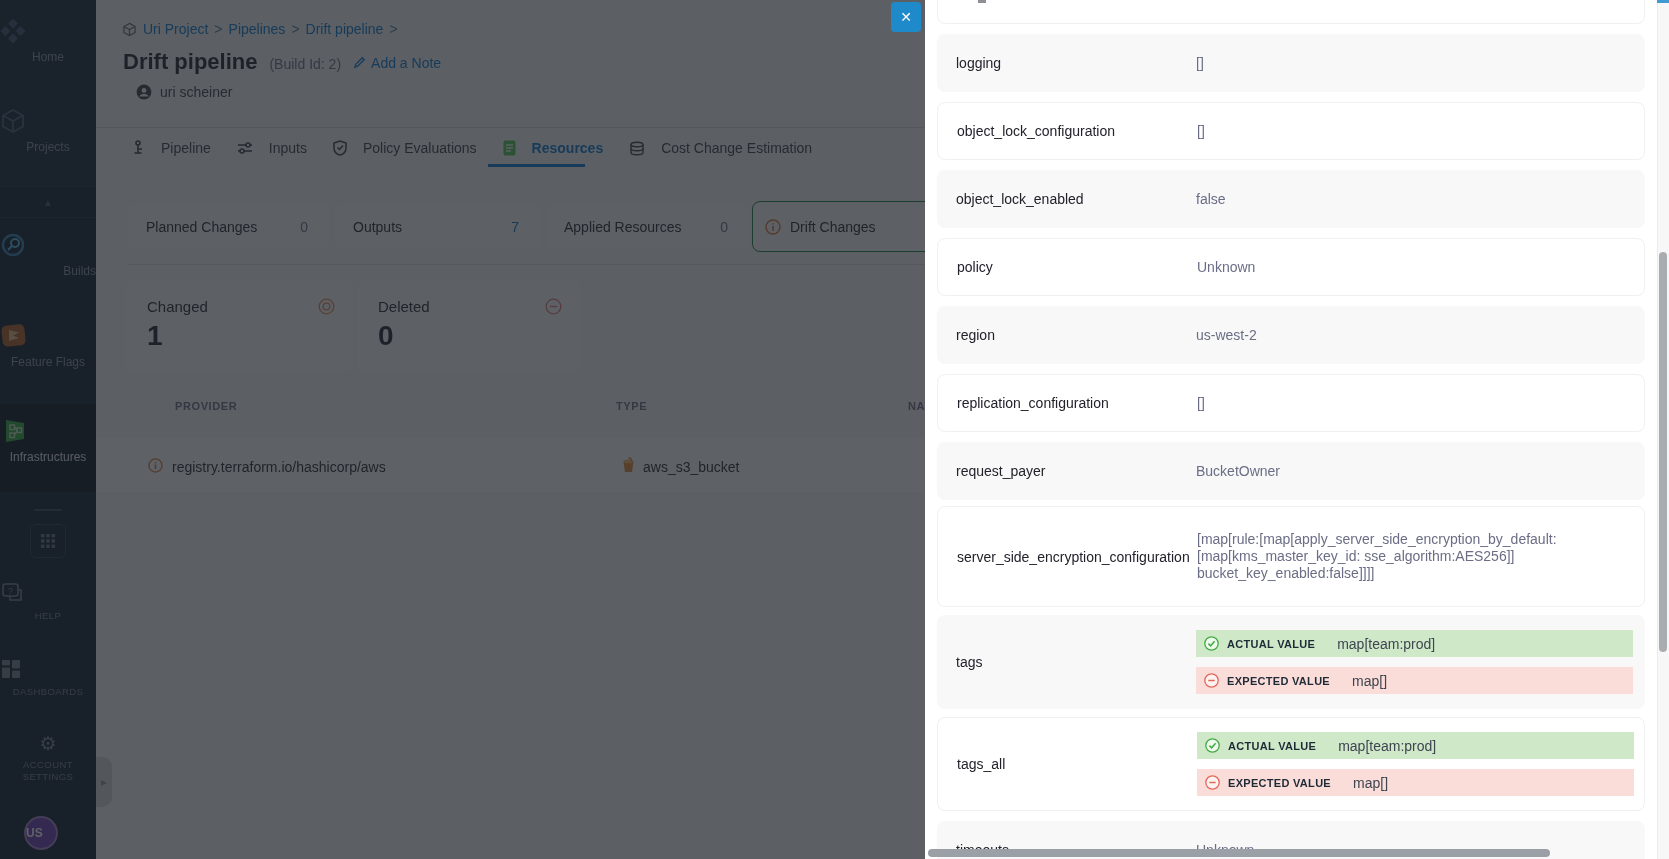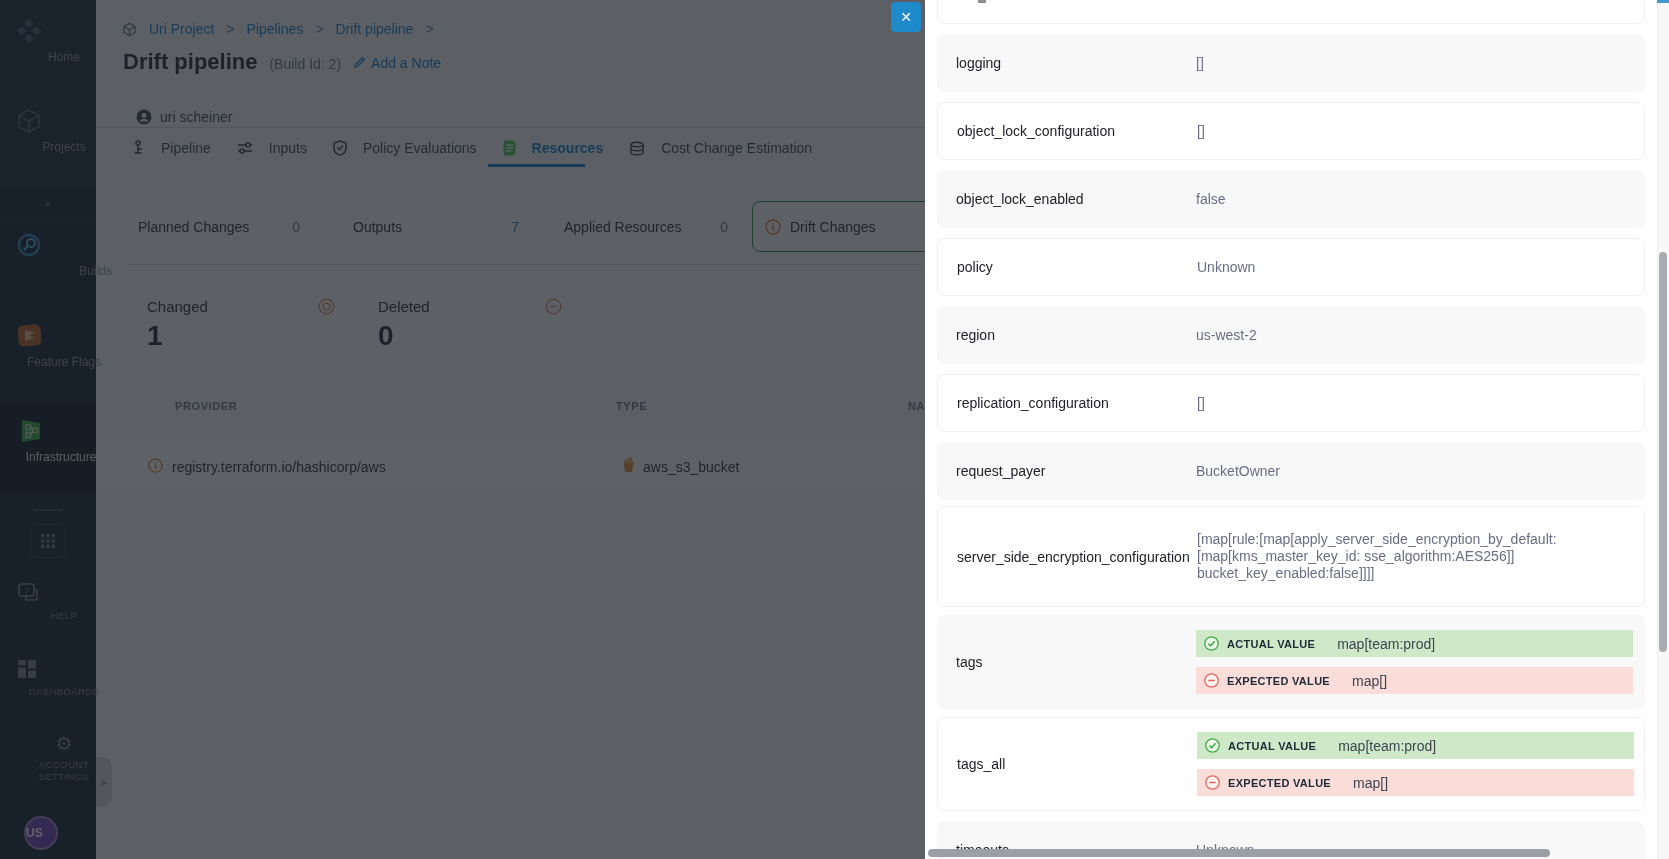--- a/index.html
+++ b/index.html
@@ -2,50 +2,50 @@
 <html><head>
 <meta charset="utf-8">
 <style>
   * { margin:0; padding:0; box-sizing:border-box; }
   body { font-family:"Liberation Sans", sans-serif; background:#333; }
   .canvas { position:relative; width:1669px; height:859px; background:#f6f7f9; overflow:hidden; }
 
   
   .sidebar { position:absolute; left:0; top:0; width:96px; height:859px; background:#07182b; z-index:1; }
   .sb-top { position:absolute; left:0; top:0; width:96px; height:186px; background:rgba(255,255,255,0.03); }
-  .sb-item { position:absolute; width:96px; text-align:center; cursor:pointer;margin-left:16px; }
+  .sb-item { position:absolute; width:96px; text-align:center; cursor:pointer; }
   .sb-item .ic { display:block; margin:0 auto; }
   .sb-label { display:block; margin-top:6px; font-size:12px; color:#8291a0; }
   .sb-label.small { font-size:9.5px; letter-spacing:.4px; color:#6f7d8a; }
   .sb-label.active { color:#e6ebf0; }
   .sb-active-block { position:absolute; left:0; top:404px; width:96px; height:88px; background:#030d19; }
   .sb-chev { position:absolute; left:0; top:186px; width:96px; height:32px; text-align:center;
              border-top:1px solid rgba(255,255,255,0.07); border-bottom:1px solid rgba(255,255,255,0.07);
              color:#3e5468; font-size:10px; line-height:32px; cursor:pointer; }
   .sb-dash { position:absolute; left:34px; top:509px; width:28px; height:2px; background:rgba(255,255,255,0.16); }
   .sb-grid { position:absolute; left:30px; top:524px; width:36px; height:34px; border:1px solid rgba(255,255,255,0.12);
              border-radius:6px; display:flex; align-items:center; justify-content:center; cursor:pointer; }
   .avatar { position:absolute; left:24px; top:816px; width:34px; height:34px; border-radius:50%;
             background:#6938b2; border:2px solid rgba(255,255,255,0.35); color:#fff; font-size:12px;
             font-weight:bold; text-align:left; line-height:30px; cursor:pointer; }
   .nav-handle { position:absolute; left:96px; top:757px; width:16px; height:50px; background:#d7d9de;
                 border-radius:0 10px 10px 0; z-index:1; color:#9196a0; font-size:12px;
                 display:flex; align-items:center; justify-content:center; cursor:pointer; }
 
   
-  .crumbs { position:absolute; left:122px; top:21px; display:flex; align-items:center; gap:12px;
+  .crumbs { position:absolute; left:122px; top:21px; display:flex; align-items:center; gap:6px;
             font-size:14px; color:#0278d5; z-index:1; }
   .crumbs a { color:#0278d5; text-decoration:none; cursor:pointer; }
   .crumb-sep { color:#4d7ca6; }
   .title-row { position:absolute; left:123px; top:49px; display:flex; align-items:baseline; gap:12px; z-index:1; }
   .page-title { font-size:22px; font-weight:700; color:#1b1b28; }
   .build-id { font-size:14px; color:#6b6d85; }
   .add-note { font-size:14px; color:#0278d5; display:flex; align-items:center; gap:5px; cursor:pointer; }
   .author-row { position:absolute; left:136px; top:84px; display:flex; align-items:center; gap:8px;
-                font-size:14px; color:#383946; z-index:1;margin-top:25px; }
+                font-size:14px; color:#383946; z-index:1; }
 
   .tabbar-line { position:absolute; left:96px; top:127px; width:829px; border-top:1px solid #d8dbe3; z-index:1; }
   .tabs { position:absolute; left:131px; top:133px; display:flex; gap:26px; z-index:1; }
   .tab { display:flex; align-items:center; gap:16px; font-size:14px; color:#383946; height:30px; cursor:pointer; }
   .tab.active { color:#0278d5; font-weight:700; }
   .tab-underline { position:absolute; left:488px; top:164px; width:97px; height:3px; background:#0278d5; z-index:1; }
 
   .subtab { position:absolute; top:204px; height:45px; background:#fbfbfc; border-radius:8px;
             display:flex; align-items:center; font-size:14px; color:#22222a; z-index:1; cursor:pointer; }
   .subtab .lbl { padding-left:18px; }
@@ -311,21 +311,21 @@
           <ellipse cx="8" cy="3.5" rx="6" ry="2.3"></ellipse>
           <path d="M2 3.5 L2 11.5 C2 12.8 4.7 13.8 8 13.8 C11.3 13.8 14 12.8 14 11.5 L14 3.5"></path>
           <path d="M2 7.5 C2 8.8 4.7 9.8 8 9.8 C11.3 9.8 14 8.8 14 7.5"></path>
           </svg>
       </span>
       <span>Cost Change Estimation</span>
     </div>
   </div>
   <div class="tab-underline"></div>
 
-  <div class="subtab" style="left:120px;width:202px;">
+  <div class="subtab" style="left:128px;width:202px;">
     <span class="lbl">Planned Changes</span>
     <span class="cnt">0</span>
   </div>
   <div class="subtab" style="left:335px;width:206px;">
     <span class="lbl">Outputs</span>
     <span class="cnt blue">7</span>
   </div>
   <div class="subtab" style="left:546px;width:204px;">
     <span class="lbl">Applied Resources</span>
     <span class="cnt">0</span>

